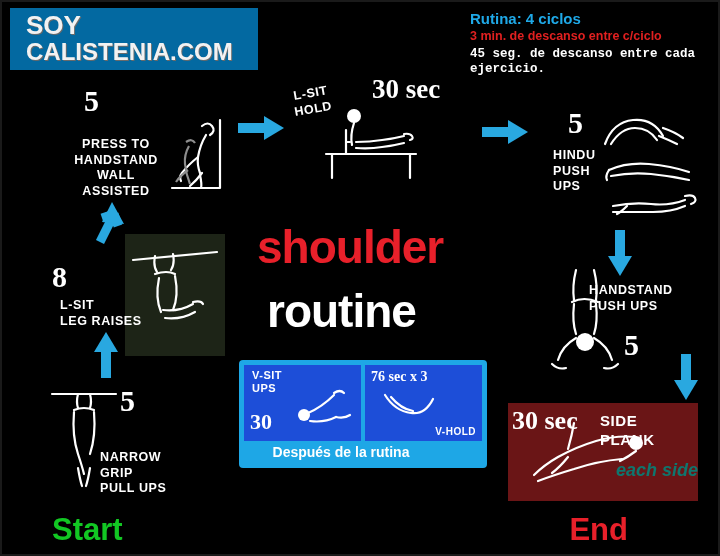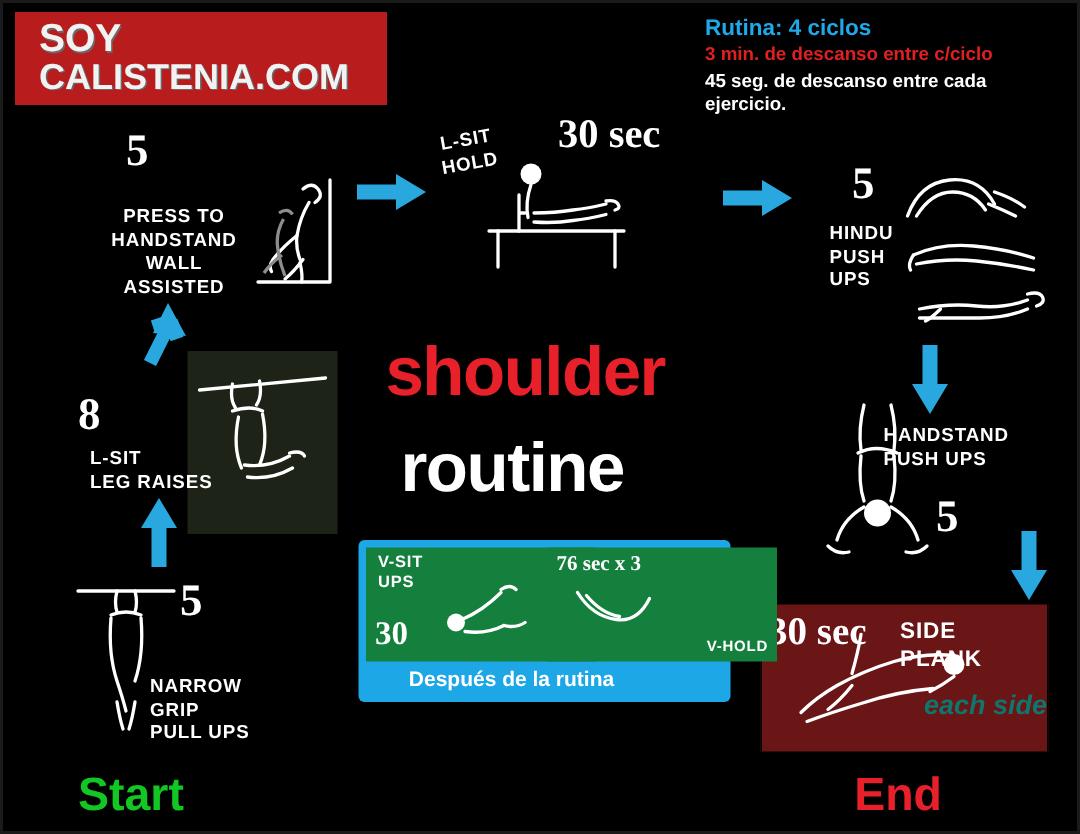--- a/index.html
+++ b/index.html
@@ -2,40 +2,40 @@
 <html><head>
 <meta charset="utf-8">
 <style>
   html,body{margin:0;padding:0;background:#000;}
   body{width:720px;height:556px;overflow:hidden;font-family:"Liberation Sans",sans-serif;}
   #board{position:relative;width:720px;height:556px;background:#000;border:2px solid #1a1a1a;box-sizing:border-box;}
   .abs{position:absolute;}
   .num{color:#fff;font-weight:bold;font-family:"Liberation Serif",serif;}
   .arrow{color:#29a8e0;}
   
-  #logo{left:8px;top:6px;width:248px;height:62px;background:#b91c1c;}
+  #logo{left:8px;top:6px;width:248px;height:62px;background:#0369a1;}
   #logo .l1{position:absolute;left:16px;top:2px;font-size:26px;font-weight:bold;color:#f2f2f2;font-family:"Liberation Sans",sans-serif;letter-spacing:0px;text-shadow:1px 1px 0 #6a6a6a;}
   #logo .l2{position:absolute;left:16px;top:30px;font-size:24px;font-weight:bold;color:#f2f2f2;letter-spacing:0px;text-shadow:1px 1px 0 #6a6a6a;}
   
   #notes{right:8px;top:8px;width:240px;text-align:left;}
   #notes .n1{color:#1fa9e8;font-size:15px;font-weight:bold;line-height:1.15;}
   #notes .n2{color:#e02020;font-size:12.5px;font-weight:bold;line-height:1.2;margin-top:2px;}
-  #notes .n3{color:#ffffff;font-size:12.5px;font-weight:bold;line-height:1.2;margin-top:3px;}
+  #notes .n3{color:#ffffff;font-size:12.5px;font-weight:bold;line-height:1.2;margin-top:3px;font-family:Liberation Mono, monospace;}
   
   #title-shoulder{left:255px;top:218px;font-size:46px;font-weight:bold;color:#e8202a;font-family:"Liberation Sans",sans-serif;letter-spacing:-1px;}
   #title-routine{left:265px;top:282px;font-size:46px;font-weight:bold;color:#ffffff;letter-spacing:-1px;}
   
   #start{left:50px;bottom:6px;font-size:31px;font-weight:bold;color:#12c723;}
   #end{right:90px;bottom:6px;font-size:31px;font-weight:bold;color:#e8202a;}
   
   .capblk{color:#fff;font-weight:bold;font-size:12.5px;line-height:1.25;letter-spacing:.6px;}
   
   #vsit-box{left:237px;top:358px;width:248px;height:108px;background:#1ea7e6;border-radius:4px;padding:0;}
   #vsit-box .inner{position:absolute;left:5px;top:5px;width:238px;height:76px;}
-  #vsit-box .half{position:absolute;top:0;height:76px;background:#15803d;padding-left:36px;}
+  #vsit-box .half{position:absolute;top:0;height:76px;background:#1d4ed8;}
   #vsit-box .hl{left:0;width:117px;}
   #vsit-box .hr{left:121px;width:117px;}
   #vsit-box .despues{position:absolute;left:0;top:84px;width:204px;text-align:center;color:#fff;font-size:14px;font-weight:bold;}
   #sideplank-box{left:505px;top:400px;width:190px;height:98px;background:#6a1516;border:1px solid #000;}
   #lsit-photo{left:123px;top:232px;width:100px;height:122px;background:#1d2417;}
   svg{display:block;}
   .fig{stroke:#fff;fill:none;stroke-width:2.2;stroke-linecap:round;stroke-linejoin:round;}
   .figf{fill:#fff;stroke:none;}
   .figg{stroke:#8d8d8d;fill:none;stroke-width:2.2;}
 </style>

